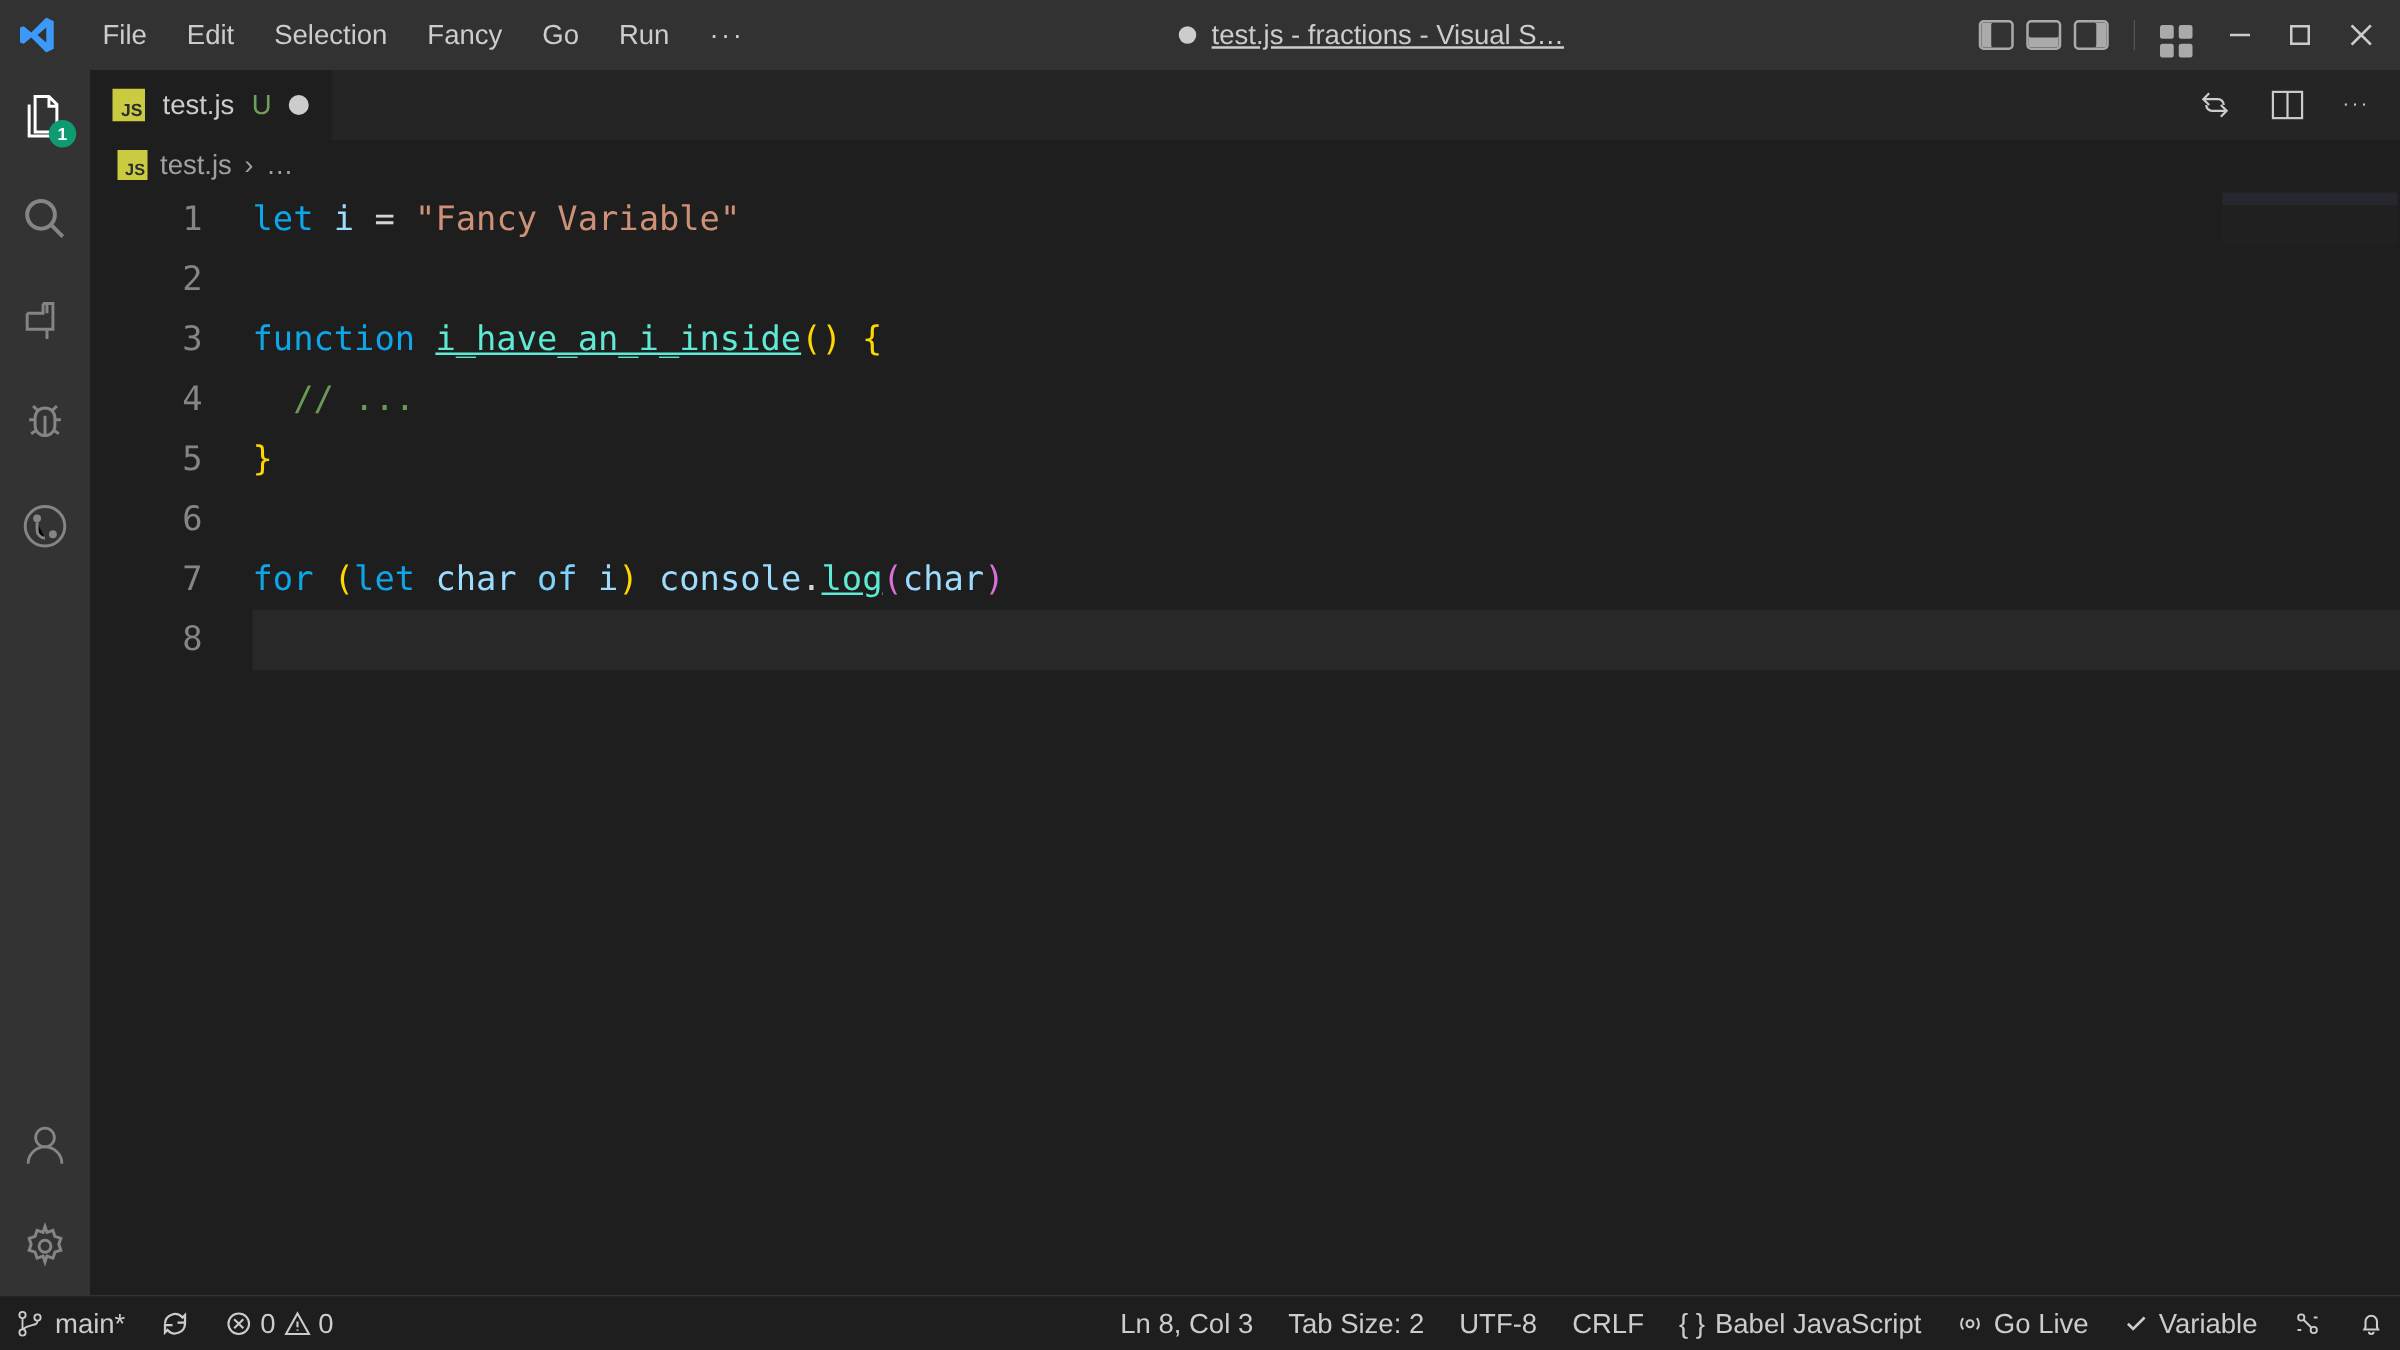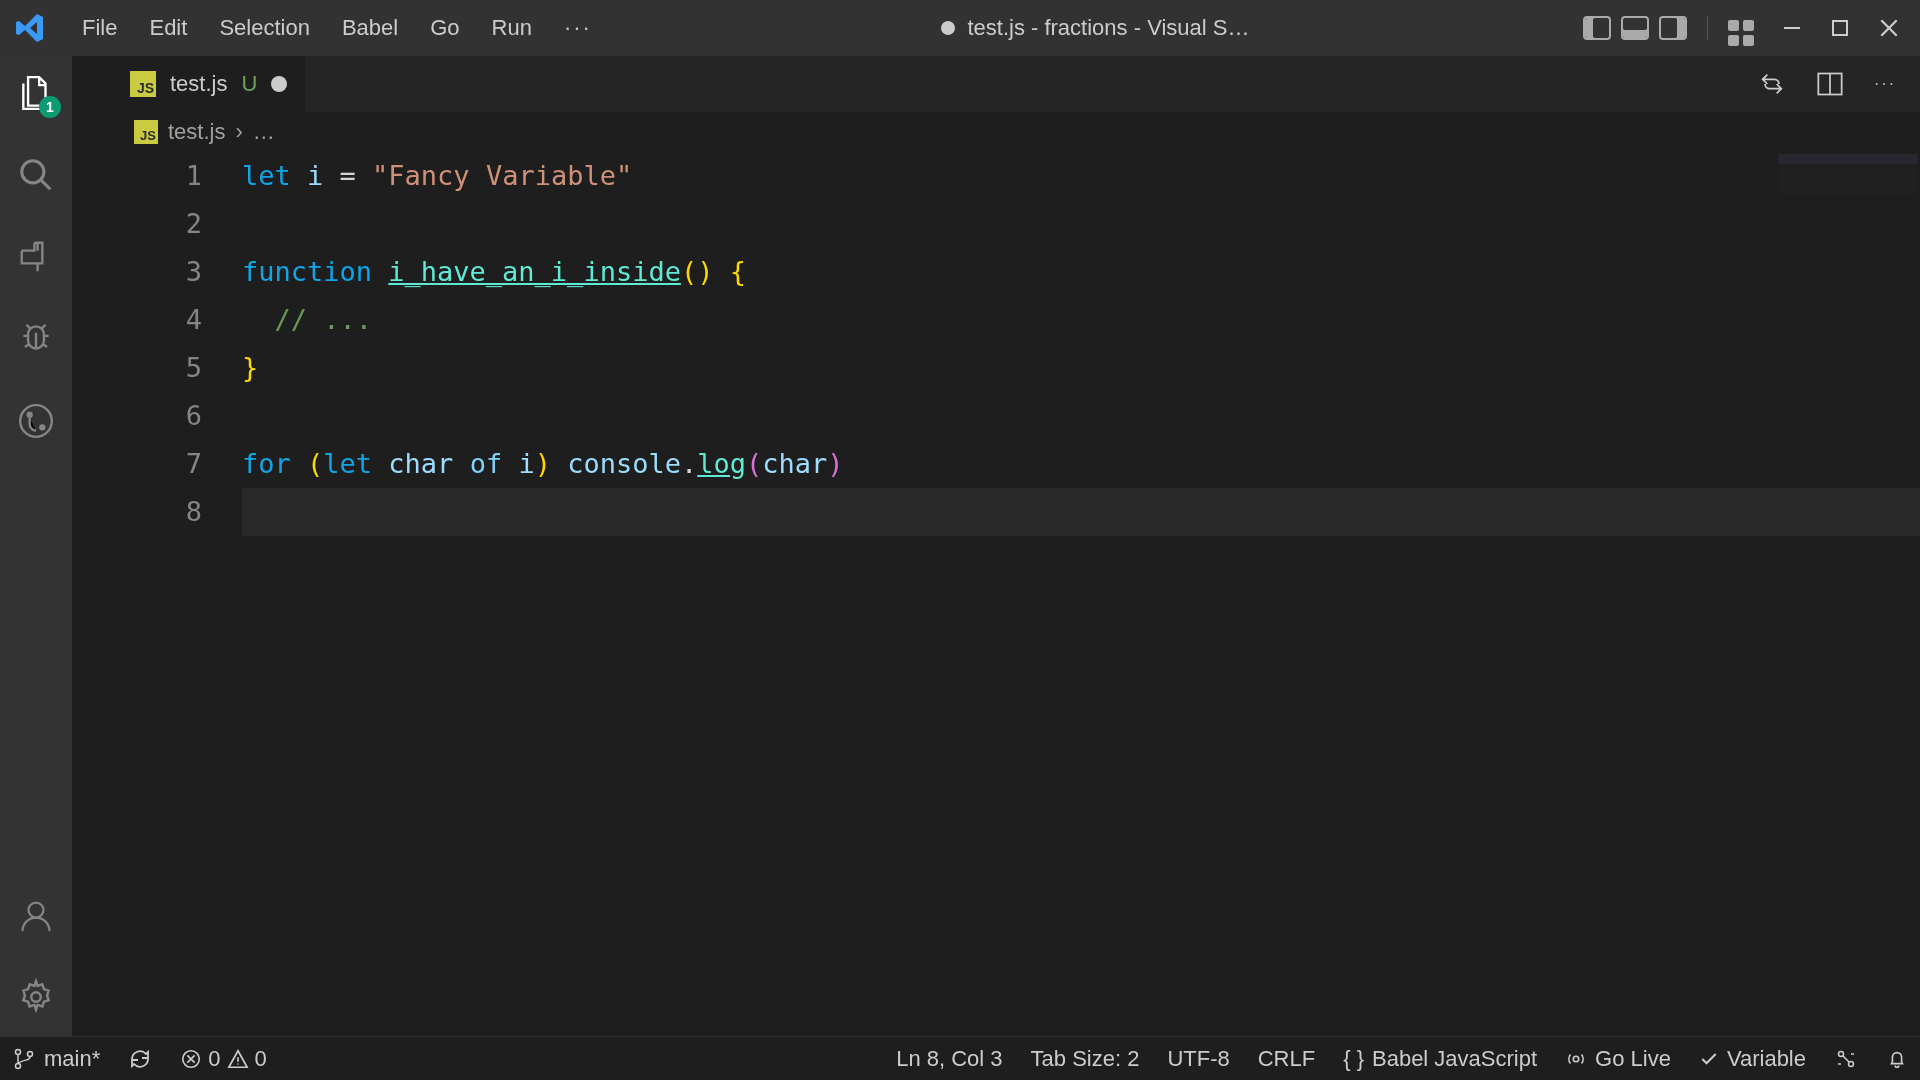--- a/index.html
+++ b/index.html
@@ -2,36 +2,36 @@
 <html><head>
 <meta charset="utf-8">
 <style>
 * { margin: 0; padding: 0; box-sizing: border-box; }
 body { font-family: "Segoe UI", sans-serif; background: #1e1e1e; color: #ccc; width: 1920px; height: 1080px; overflow: hidden; display: flex; flex-direction: column; }
 
 .titlebar { height: 56px; display: flex; align-items: center; background: #323233; color: #ccc; font-size: 22px; }
 .titlebar .logo { margin: 0 20px 0 14px; color: #3b99f7; }
 .titlebar .menu-item { padding: 0 16px; cursor: pointer; text-align: center; }
 .titlebar .menu-more { padding: 0 16px; letter-spacing: 2px; }
-.titlebar .title-center { flex: 1; text-align: left; display: flex; align-items: center; justify-content: center; gap: 12px; }
+.titlebar .title-center { flex: 1; text-align: left; display: flex; align-items: center; justify-content: center; gap: 12px; text-decoration: underline; }
 .titlebar .dirty-dot { width: 14px; height: 14px; border-radius: 50%; background: #ccc; display: inline-block; }
 .titlebar .win-controls { display: flex; align-items: center; gap: 28px; padding: 0 20px 0 8px; }
 .titlebar .layout-icons { display: flex; gap: 10px; padding-right: 20px; border-right: 1px solid #555; }
 .titlebar .layout-icons span, .titlebar .cmd-center { border: 2px solid #aaa; border-radius: 4px; width: 28px; height: 24px; display: inline-block; }
 .titlebar .cmd-center-wrap { padding: 0 20px; }
 
 .content { flex: 1; display: flex; }
 .activitybar { width: 72px; background: #333; display: flex; flex-direction: column; align-items: center; padding-top: 18px; gap: 44px; }
 .activitybar .act-item { color: #858585; cursor: pointer; position: relative; }
 .activitybar .act-item.active { color: #fff; }
 .activitybar .act-item.active::before { content: ""; position: absolute; left: -22px; top: -6px; width: 3px; height: 48px; background: #fff; }
 .activitybar .badge { position: absolute; bottom: -6px; right: -6px; background: #0e9b72; color: #fff; border-radius: 50%; font-size: 14px; width: 22px; height: 22px; display: flex; align-items: center; justify-content: center; font-weight: bold; }
 .activitybar .spacer { flex: 1; }
 
-.editor { flex: 1; display: flex; flex-direction: column; background: #1e1e1e; margin-left: 40px; }
+.editor { flex: 1; display: flex; flex-direction: column; background: #1e1e1e; }
 .tabs { height: 56px; background: #252526; display: flex; align-items: stretch; }
 .tab { background: #1e1e1e; display: flex; align-items: center; padding: 0 18px; gap: 14px; font-size: 22px; border-right: 1px solid #252526; }
 .tab .js-icon { background: #cbcb41; color: #292d2e; font-weight: bold; font-size: 14px; width: 26px; height: 26px; display: flex; align-items: flex-end; justify-content: flex-end; padding: 1px 2px; }
 .tab .status-u { color: #6ea05a; font-size: 22px; }
 .tab .close-dot { width: 16px; height: 16px; border-radius: 50%; background: #ccc; }
 .tabs .tab-actions { margin-left: auto; display: flex; align-items: center; gap: 30px; padding: 0 24px; color: #ccc; }
 .breadcrumb { height: 40px; display: flex; align-items: center; padding-left: 22px; gap: 10px; font-size: 22px; color: #a0a0a0; }
 .breadcrumb .js-icon { background: #cbcb41; color: #292d2e; font-weight: bold; font-size: 13px; width: 24px; height: 24px; display: flex; align-items: flex-end; justify-content: flex-end; padding: 1px 2px; }
 .code-area { flex: 1; position: relative; font-family: Consolas, monospace; font-size: 27px; line-height: 48px; }
 .gutter { position: absolute; left: 0; top: 0; width: 130px; text-align: right; color: #858585; padding-right: 40px; }
@@ -60,21 +60,21 @@
 
 <div class="titlebar">
   <span class="logo">
     <svg width="32" height="32" viewBox="0 0 32 32">
         <path fill="currentColor" d="M23 2l6 3v22l-6 3-12-12-6 5-3-1V10l3-1 6 5L23 2zm0 8l-7 6 7 6V10z"></path>
       </svg>
   </span>
   <span class="menu-item">File</span>
   <span class="menu-item">Edit</span>
   <span class="menu-item">Selection</span>
-  <span class="menu-item">Babel</span>
+  <span class="menu-item">Fancy</span>
   <span class="menu-item">Go</span>
   <span class="menu-item">Run</span>
   <span class="menu-more">···</span>
   <div class="title-center">
     <span class="dirty-dot"></span>
     <span>test.js - fractions - Visual S…</span>
   </div>
   <div class="layout-icons">
     <span style="box-shadow: inset 8px 0 #aaa;"></span>
     <span style="box-shadow: inset 0 -8px #aaa;"></span>

